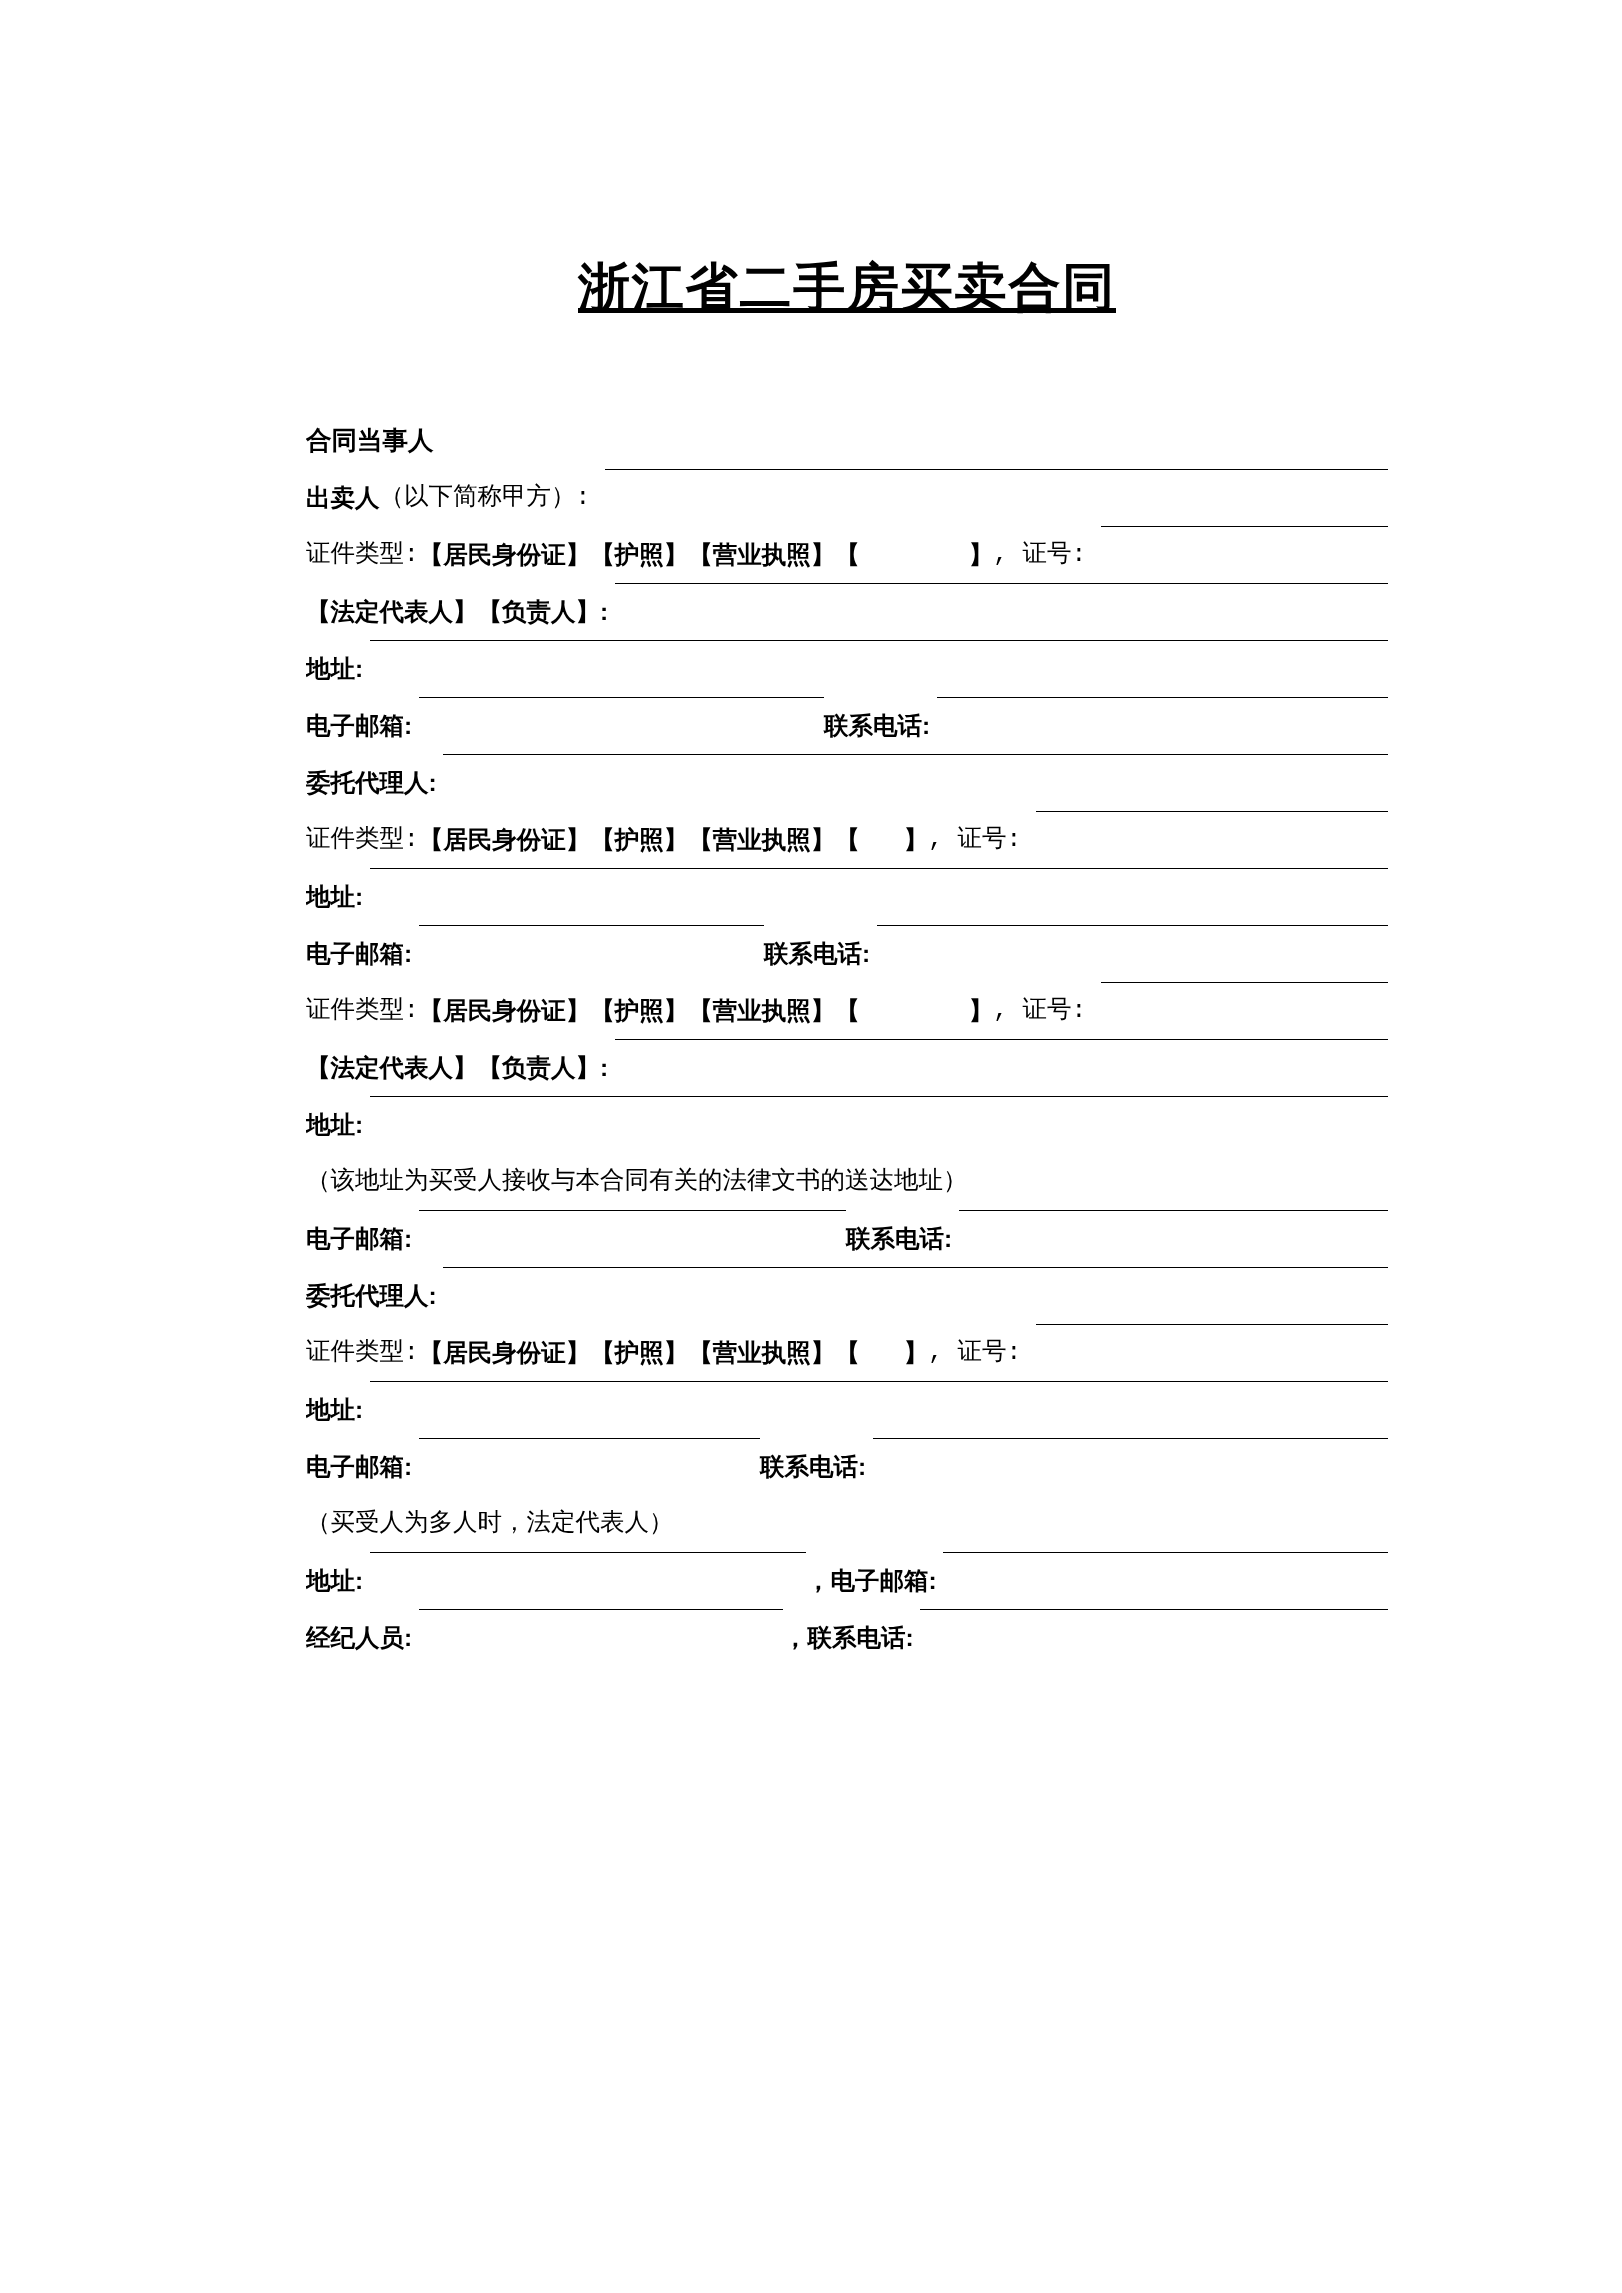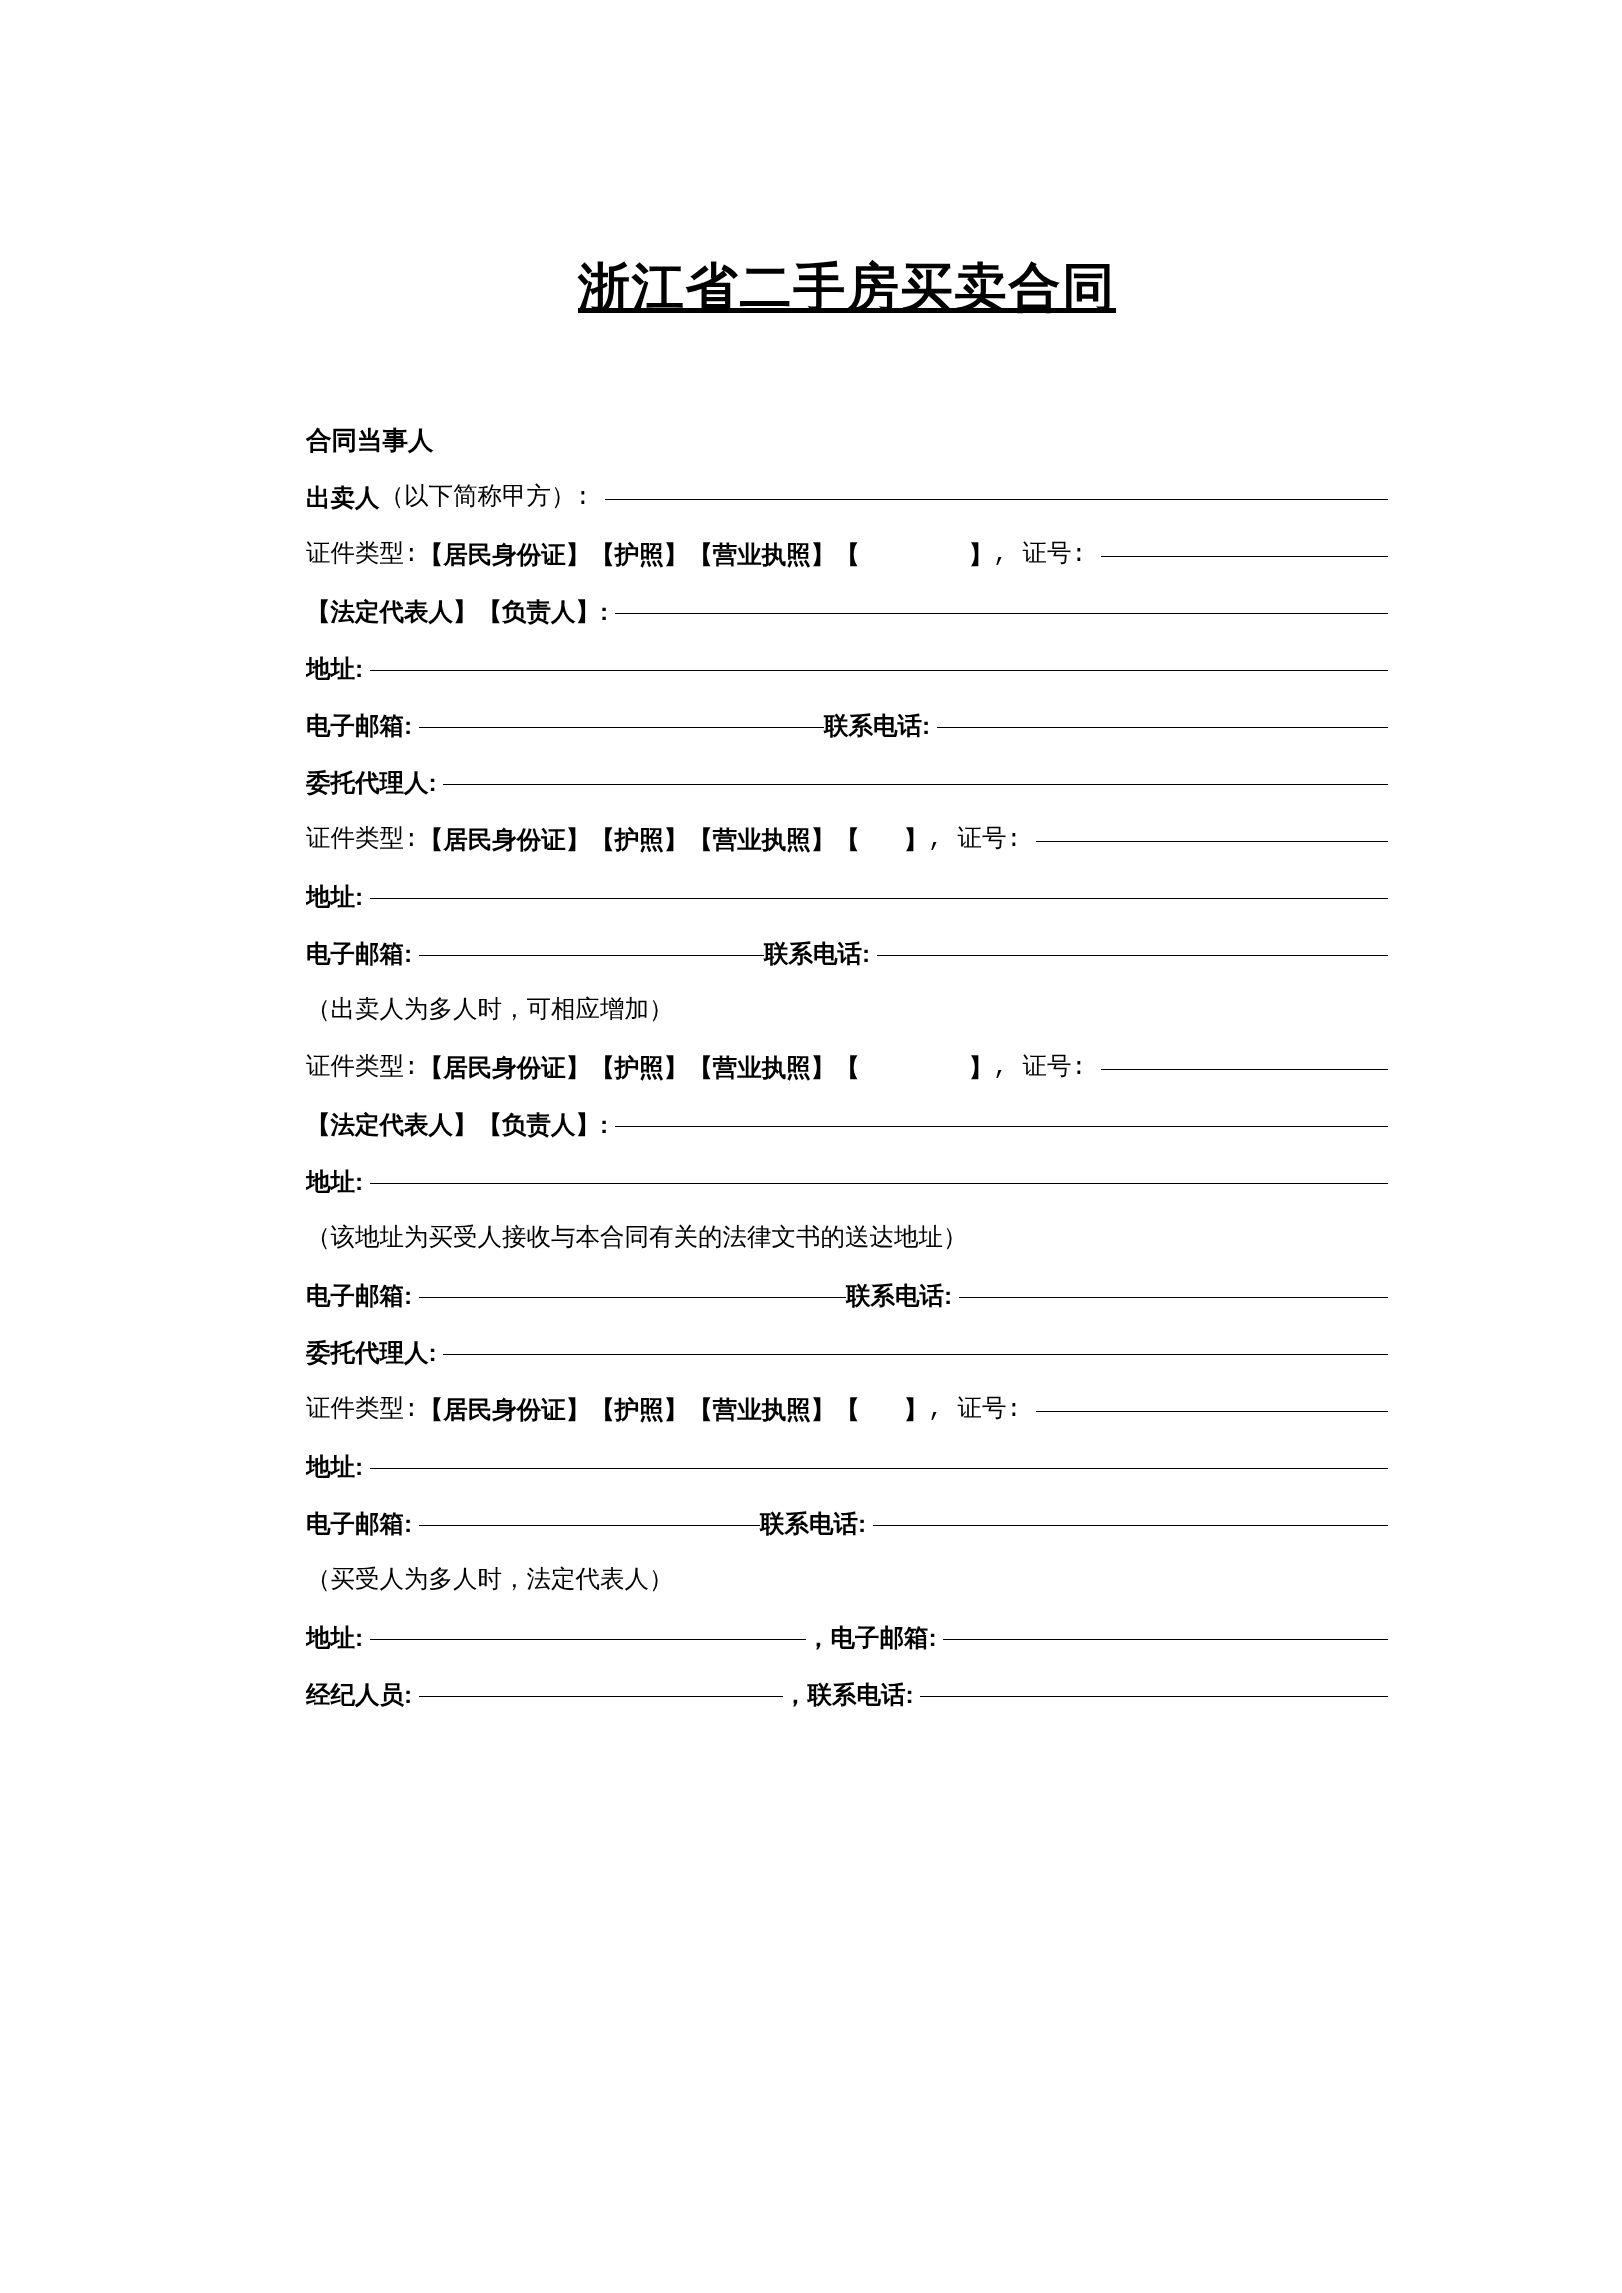--- a/index.html
+++ b/index.html
@@ -22,21 +22,21 @@
     font-family: "Liberation Sans", "DejaVu Sans", sans-serif;
     font-weight: 700;
     font-size: 52px;
     letter-spacing: 1.8px;
     white-space: nowrap;
     text-decoration: underline;
   }
   .doc-body { margin-top: 89px; }
   .line {
     display: flex;
-    align-items: center;
+    align-items: flex-start;
     height: 57px;
     font-size: 24.5px;
     overflow: hidden;
   }
   .line.indent { padding-left: 14.5px; }
   .seg { line-height: 57px; white-space: pre; flex: 0 0 auto; font-family: Liberation Mono, monospace; }
   .seg.b {
     font-weight: 700;
     font-family: "Liberation Sans", "DejaVu Sans", sans-serif;
   }
@@ -106,23 +106,20 @@
       <div class="line line">
         <span class="seg b">地址: </span>
         <span class="blank flex"></span>
       </div>
       <div class="line line">
         <span class="seg b">电子邮箱: </span>
         <span class="blank" style="width: 345px;"></span>
         <span class="seg b">联系电话: </span>
         <span class="blank flex"></span>
       </div>
-      <div class="line note">
-        <span class="seg">（出卖人为多人时，可相应增加）</span>
-      </div>
       <div class="line line">
         <span class="seg">证件类型:</span>
         <span class="seg b">【居民身份证】【护照】【营业执照】【</span>
         <span class="gap" style="width: 109px;"></span>
         <span class="seg b">】</span>
         <span class="seg">, 证号: </span>
         <span class="blank flex"></span>
       </div>
       <div class="line line">
         <span class="seg b">【法定代表人】【负责人】: </span>

